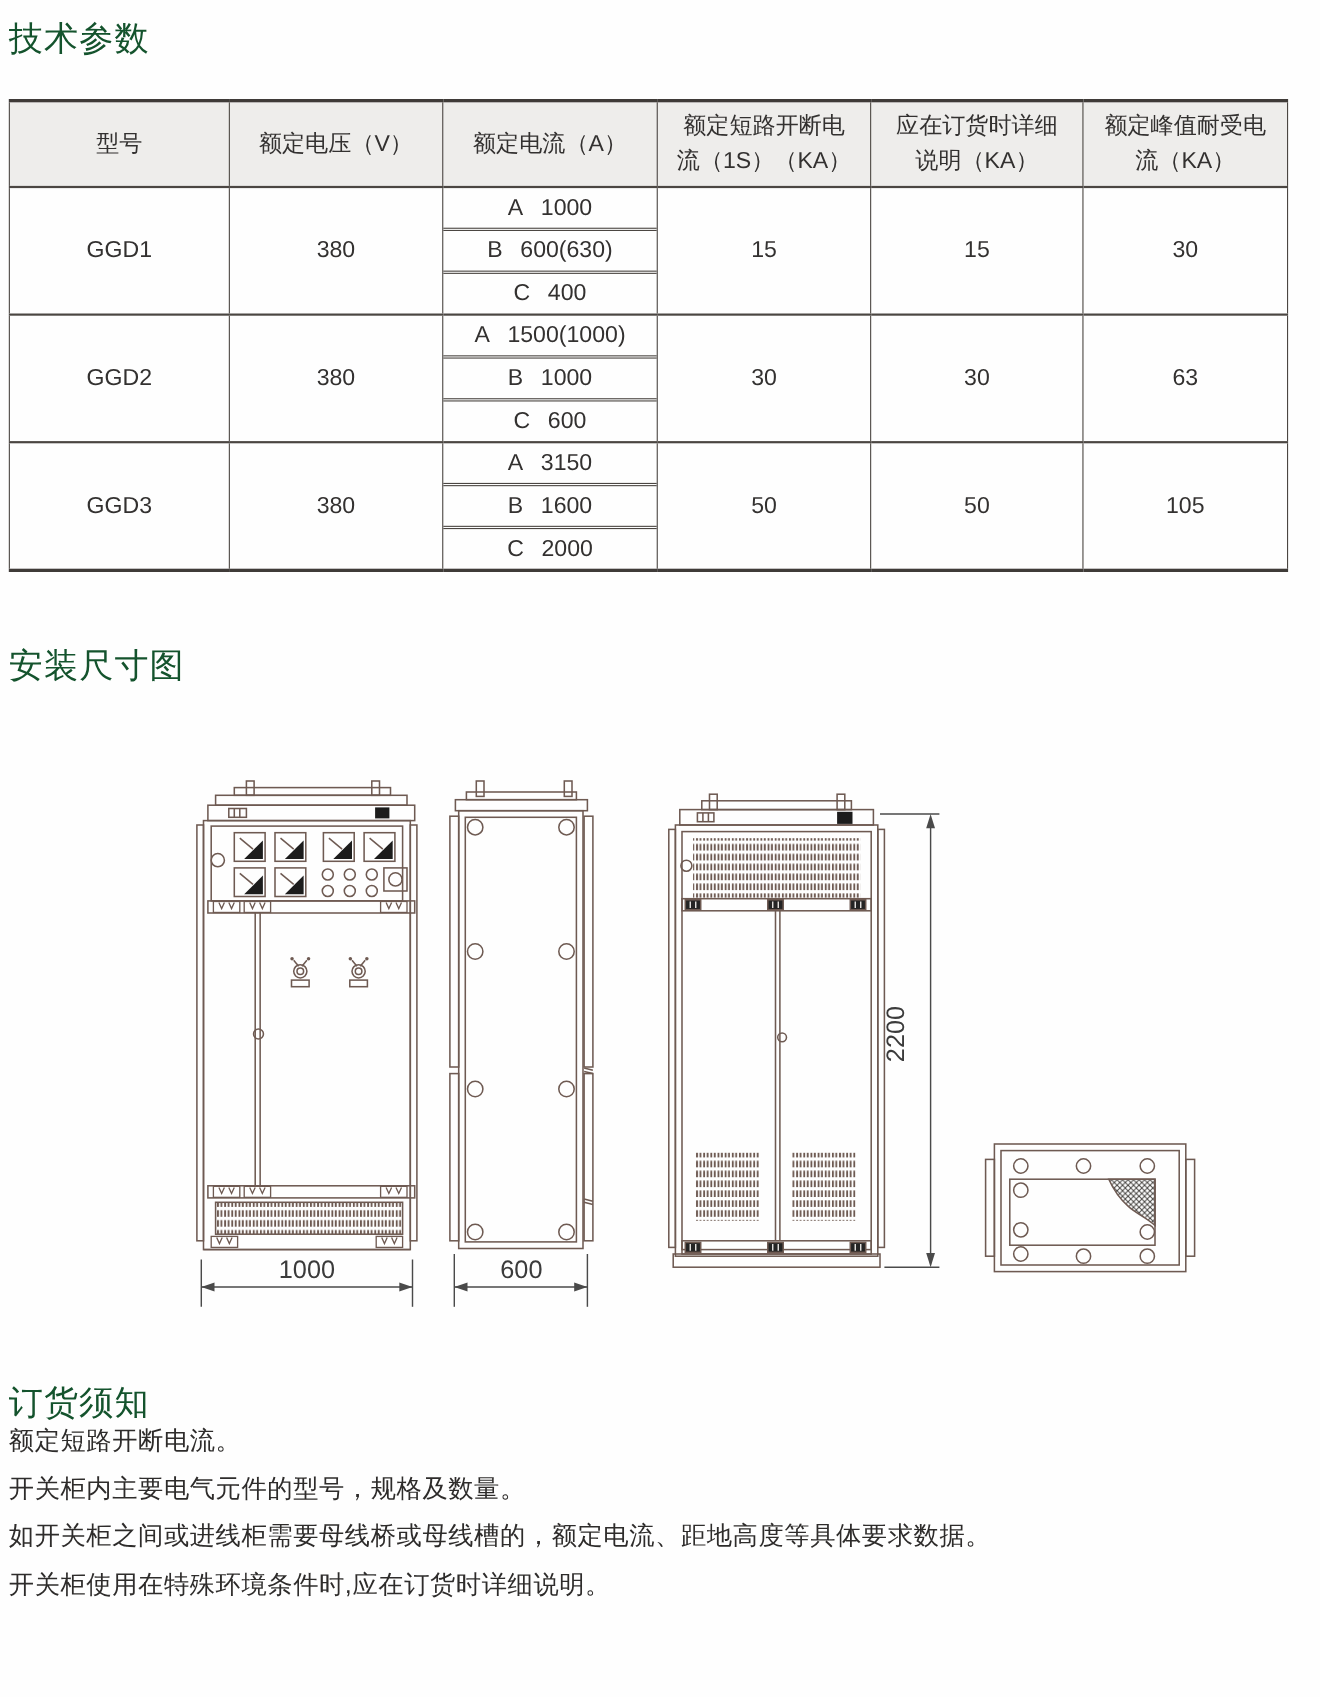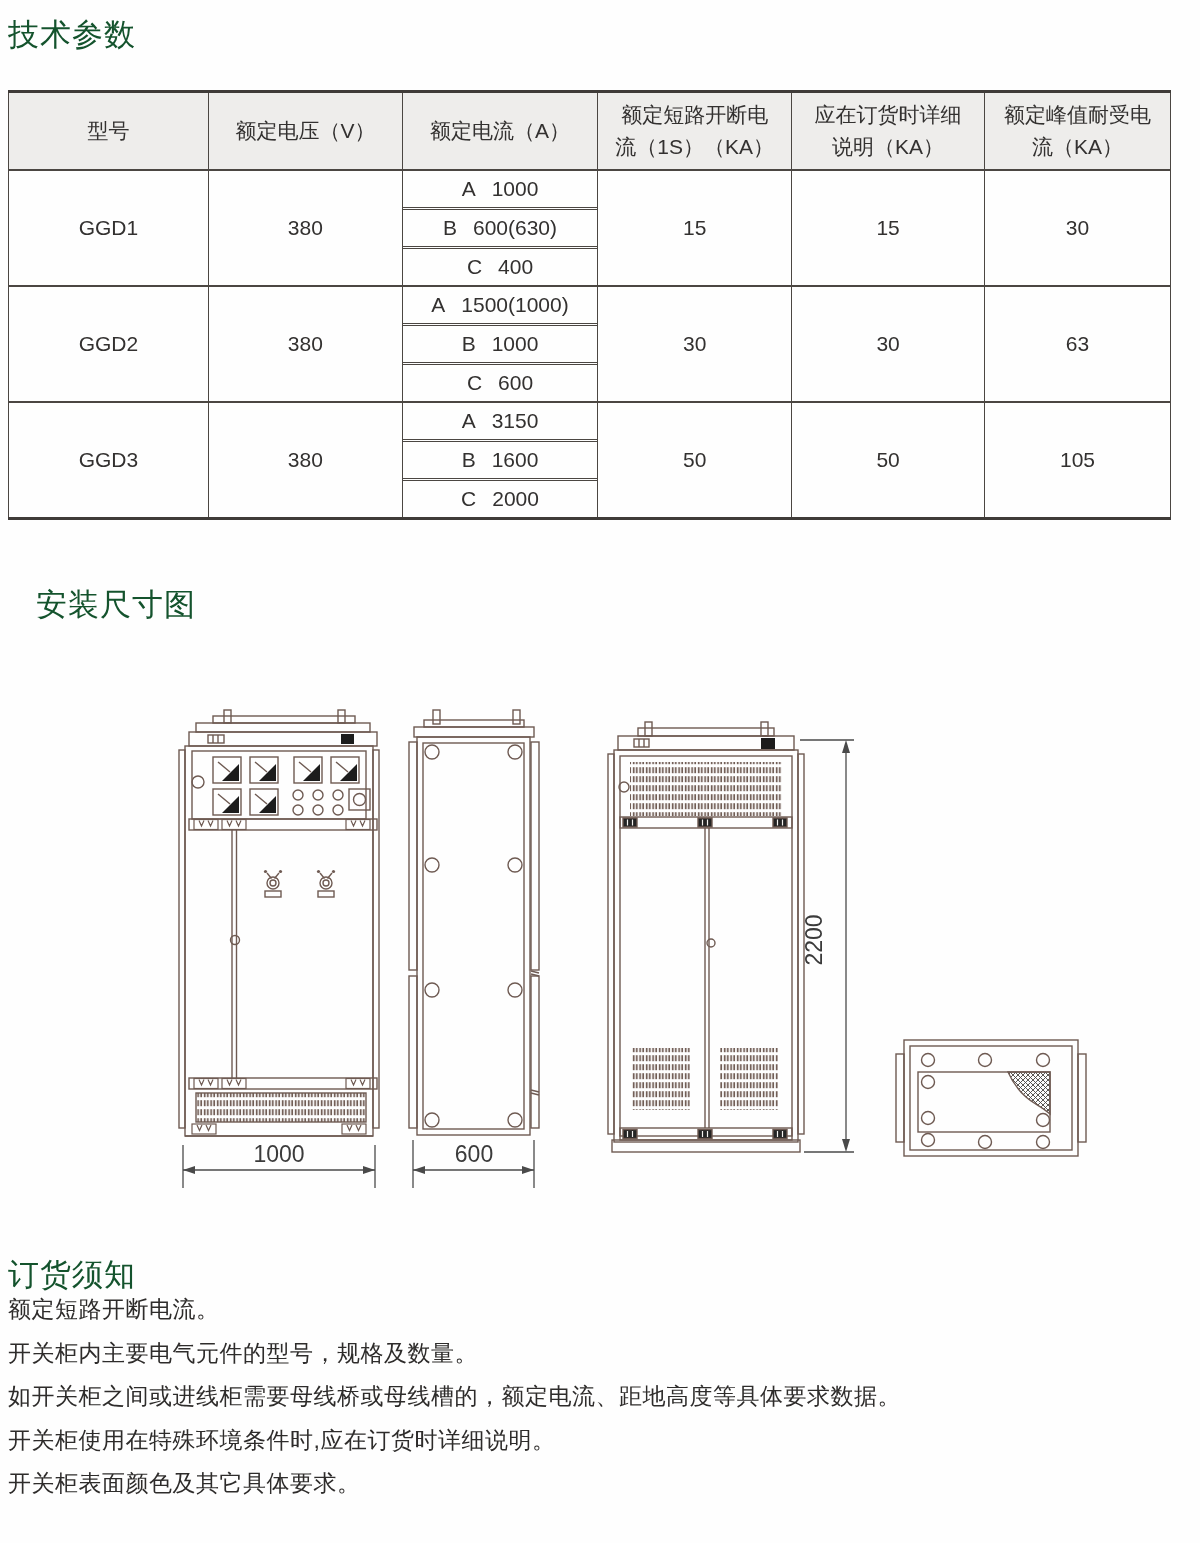--- a/index.html
+++ b/index.html
@@ -5,21 +5,21 @@
   html,body{margin:0;padding:0;background:#ffffff;}
   .page{
     position:relative;width:1200px;height:1543px;margin:0 auto;background:#fefefe;
     font-family:"Liberation Sans","DejaVu Sans",sans-serif;color:#2e2c2b;overflow:hidden;
   }
   .sec-heading{
     position:absolute;left:8px;margin:0;font-size:31px;font-weight:500;
     color:#14532d;letter-spacing:1px;
   }
   #h-tech{top:14px;}
-  #h-install{top:584px;margin-left:28px;}
+  #h-install{top:584px;}
   #h-order{top:1254px;}
 
   
   table.params{
     position:absolute;left:8px;top:90px;width:1163px;
     border-collapse:collapse;table-layout:fixed;
     font-size:21px;color:#333130;
   }
   table.params th,table.params td{
     border:1.5px solid #4b4642;text-align:center;vertical-align:middle;padding:0;
@@ -333,16 +333,15 @@
     </g>
   </svg>
 
   <h2 class="sec-heading" id="h-order">订货须知</h2>
 
   <div class="order-notes">
     <p>额定短路开断电流。</p>
     <p>开关柜内主要电气元件的型号，规格及数量。</p>
     <p>如开关柜之间或进线柜需要母线桥或母线槽的，额定电流、距地高度等具体要求数据。</p>
     <p>开关柜使用在特殊环境条件时,应在订货时详细说明。</p>
-    <p>开关柜表面颜色及其它具体要求。</p>
   </div>
 
 </div>
 
 </body></html>

